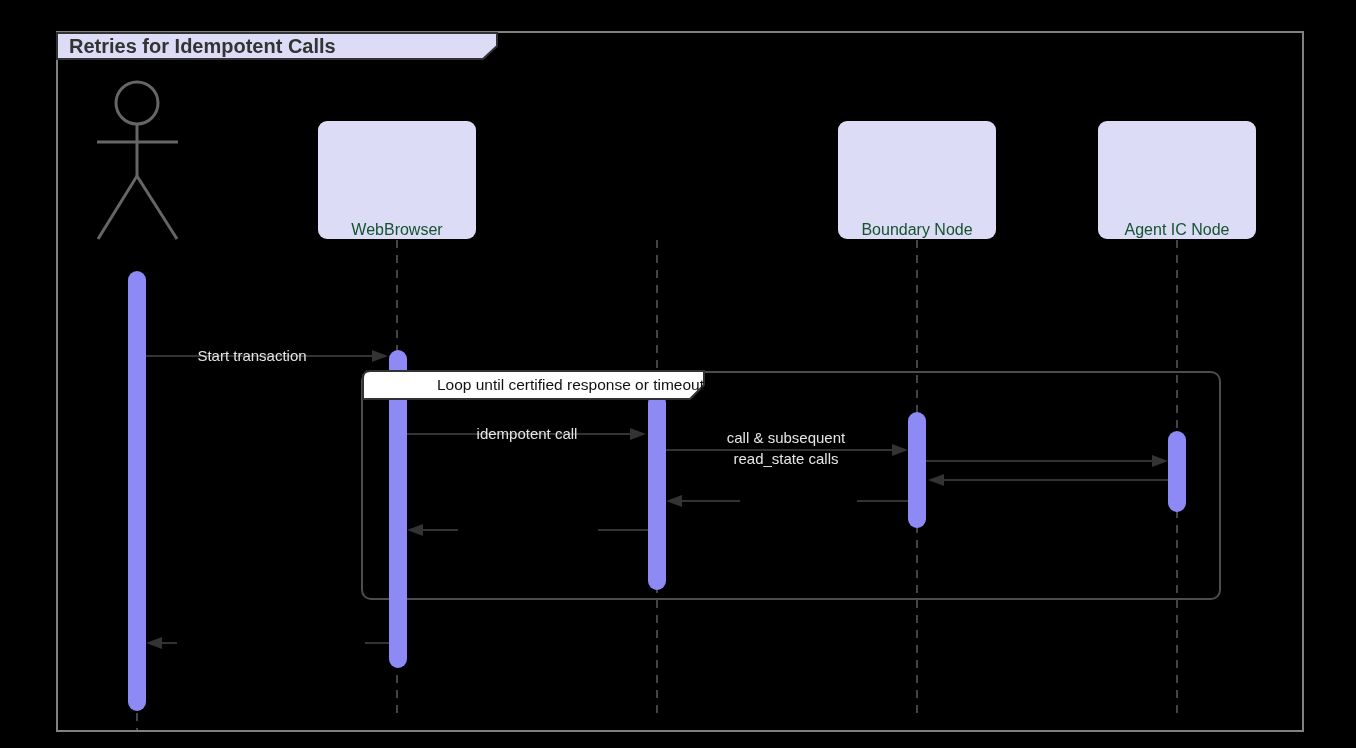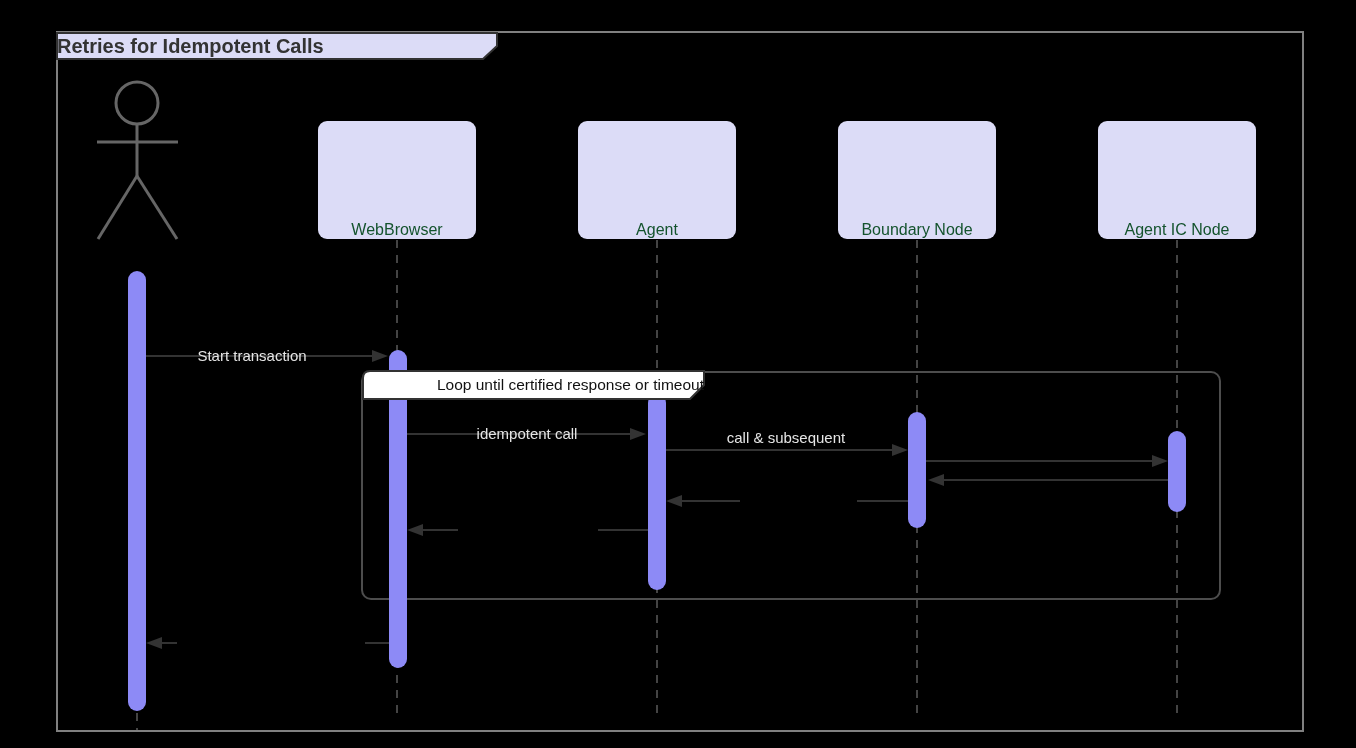--- a/index.html
+++ b/index.html
@@ -36,21 +36,21 @@
     color: #14532d;
   }
 
   .title-text {
     position: absolute;
     left: 57px;
     top: 33px;
     width: 430px;
     height: 27px;
     line-height: 27px;
-    padding-left: 0;
+    padding-left: 12px;
     font-size: 20px;
     font-weight: bold;
     color: #333333;
     white-space: nowrap;
   }
 
   .loop-label-text {
     position: absolute;
     left: 363px;
     top: 371px;
@@ -158,31 +158,29 @@
     <path d="M57 33 H497 V46 L483 59 H57 Z" fill="var(--participant-fill,#dcdcf7)" stroke="#333333" stroke-width="2"></path>
 
     <path d="M363 399 V378 Q363 371 370 371 H704 V385 L690 399 Z" fill="#ffffff" stroke="#333333" stroke-width="2"></path>
   </svg>
 
   <div class="title-text">Retries for Idempotent Calls</div>
 
   <div class="participant-box" style="left:318px">
     <span>WebBrowser</span>
   </div>
-  <div class="participant-box" style="left:578px">
-    <span>Agent</span>
-  </div>
   <div class="participant-box" style="left:838px">
     <span>Boundary Node</span>
   </div>
   <div class="participant-box" style="left:1098px">
     <span>Agent IC Node</span>
   </div>
 
   <div class="loop-label-text">Loop until certified response or timeout</div>
 
   <div class="msg-label" style="left:152px; top:347px">Start transaction</div>
   <div class="msg-label" style="left:427px; top:425px">idempotent call</div>
   <div class="msg-label two-line" style="left:686px; top:427px">
     <div>call &amp; subsequent</div>
+    <div>read_state calls</div>
   </div>
 
 </div>
 
 </body></html>

